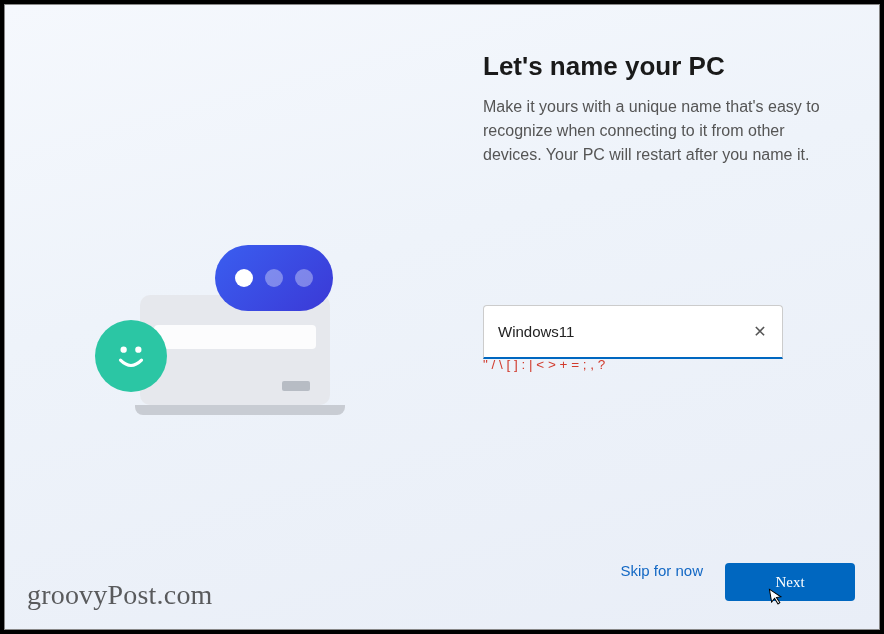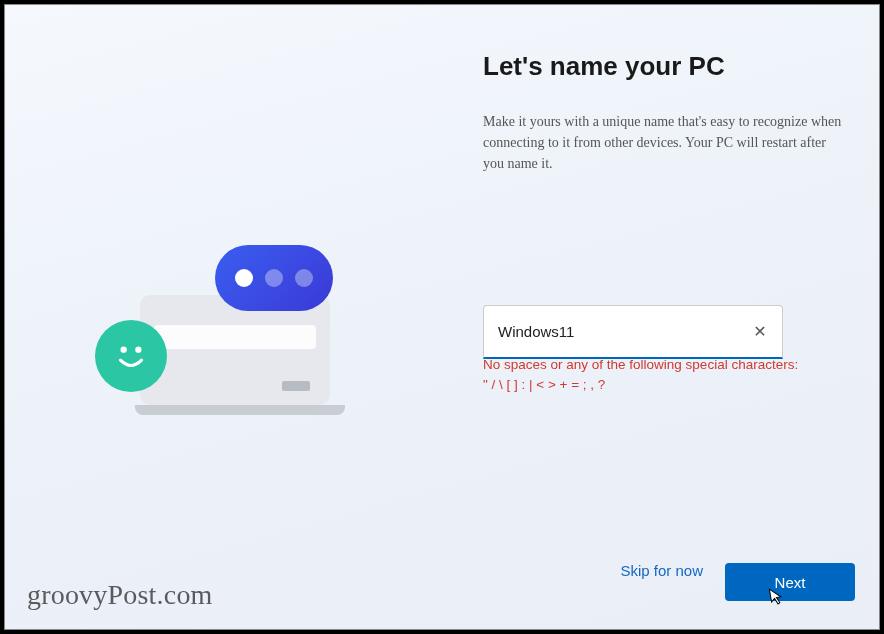--- a/index.html
+++ b/index.html
@@ -85,26 +85,25 @@
   
   .heading {
     position: absolute;
     left: 478px; top: 46px;
     font-size: 26px;
     font-weight: 600;
     color: #1a1a1a;
   }
   .subtext {
     position: absolute;
-    left: 478px; top: 106px;
+    left: 478px; top: 90px;
     width: 360px;
-    font-size: 14px;
+    font-size: 16px;
     line-height: 1.5;
     color: #555;
-    font-family: Liberation Serif, serif;
   }
 
   
   .name-field {
     position: absolute;
     left: 478px; top: 300px;
     width: 300px; height: 54px;
     background: #fff;
     border: 1px solid #ccc;
     border-bottom: 2px solid #0067c0;
@@ -147,21 +146,21 @@
   .next-btn{
     position:absolute;
     right: 24px; bottom: 28px;
     width: 130px; height: 38px;
     background: #0067c0;
     color:#fff;
     border:none;
     border-radius:4px;
     font-size:15px;
     cursor:pointer;
-    font-family: Liberation Sans, sans-serif;
+    font-family: Liberation Serif, serif;
   }
 
   
   .cursor{
     position:absolute;
     right: 95px; bottom: 20px;
     font-size: 16px; color:#000;
     transform: rotate(-10deg);
     pointer-events:none;
   }
@@ -203,21 +202,20 @@
 
     <div class="heading">Let's name your PC</div>
     <div class="subtext">Make it yours with a unique name that's easy to recognize when connecting to it from other devices. Your PC will restart after you name it.</div>
 
     <div class="name-field">
       <input type="text" value="Windows11" placeholder="" style="">
       <div class="clear-x">✕</div>
     </div>
 
     <div class="validation">
-      <div>No spaces or any of the following special characters:</div>
       <div>" / \ [ ] : | &lt; &gt; + = ; , ?</div>
     </div>
 
     <div class="skip-link">Skip for now</div>
     <button class="next-btn">Next</button>
 
     <div class="cursor">
       <svg width="14" height="18" viewBox="0 0 14 18">
         <path d="M1 1 L1 14 L4.5 11 L7 17 L9 16 L6.5 10.5 L11 10.5 Z" fill="#fff" stroke="#000" stroke-width="1"></path>
       </svg>

